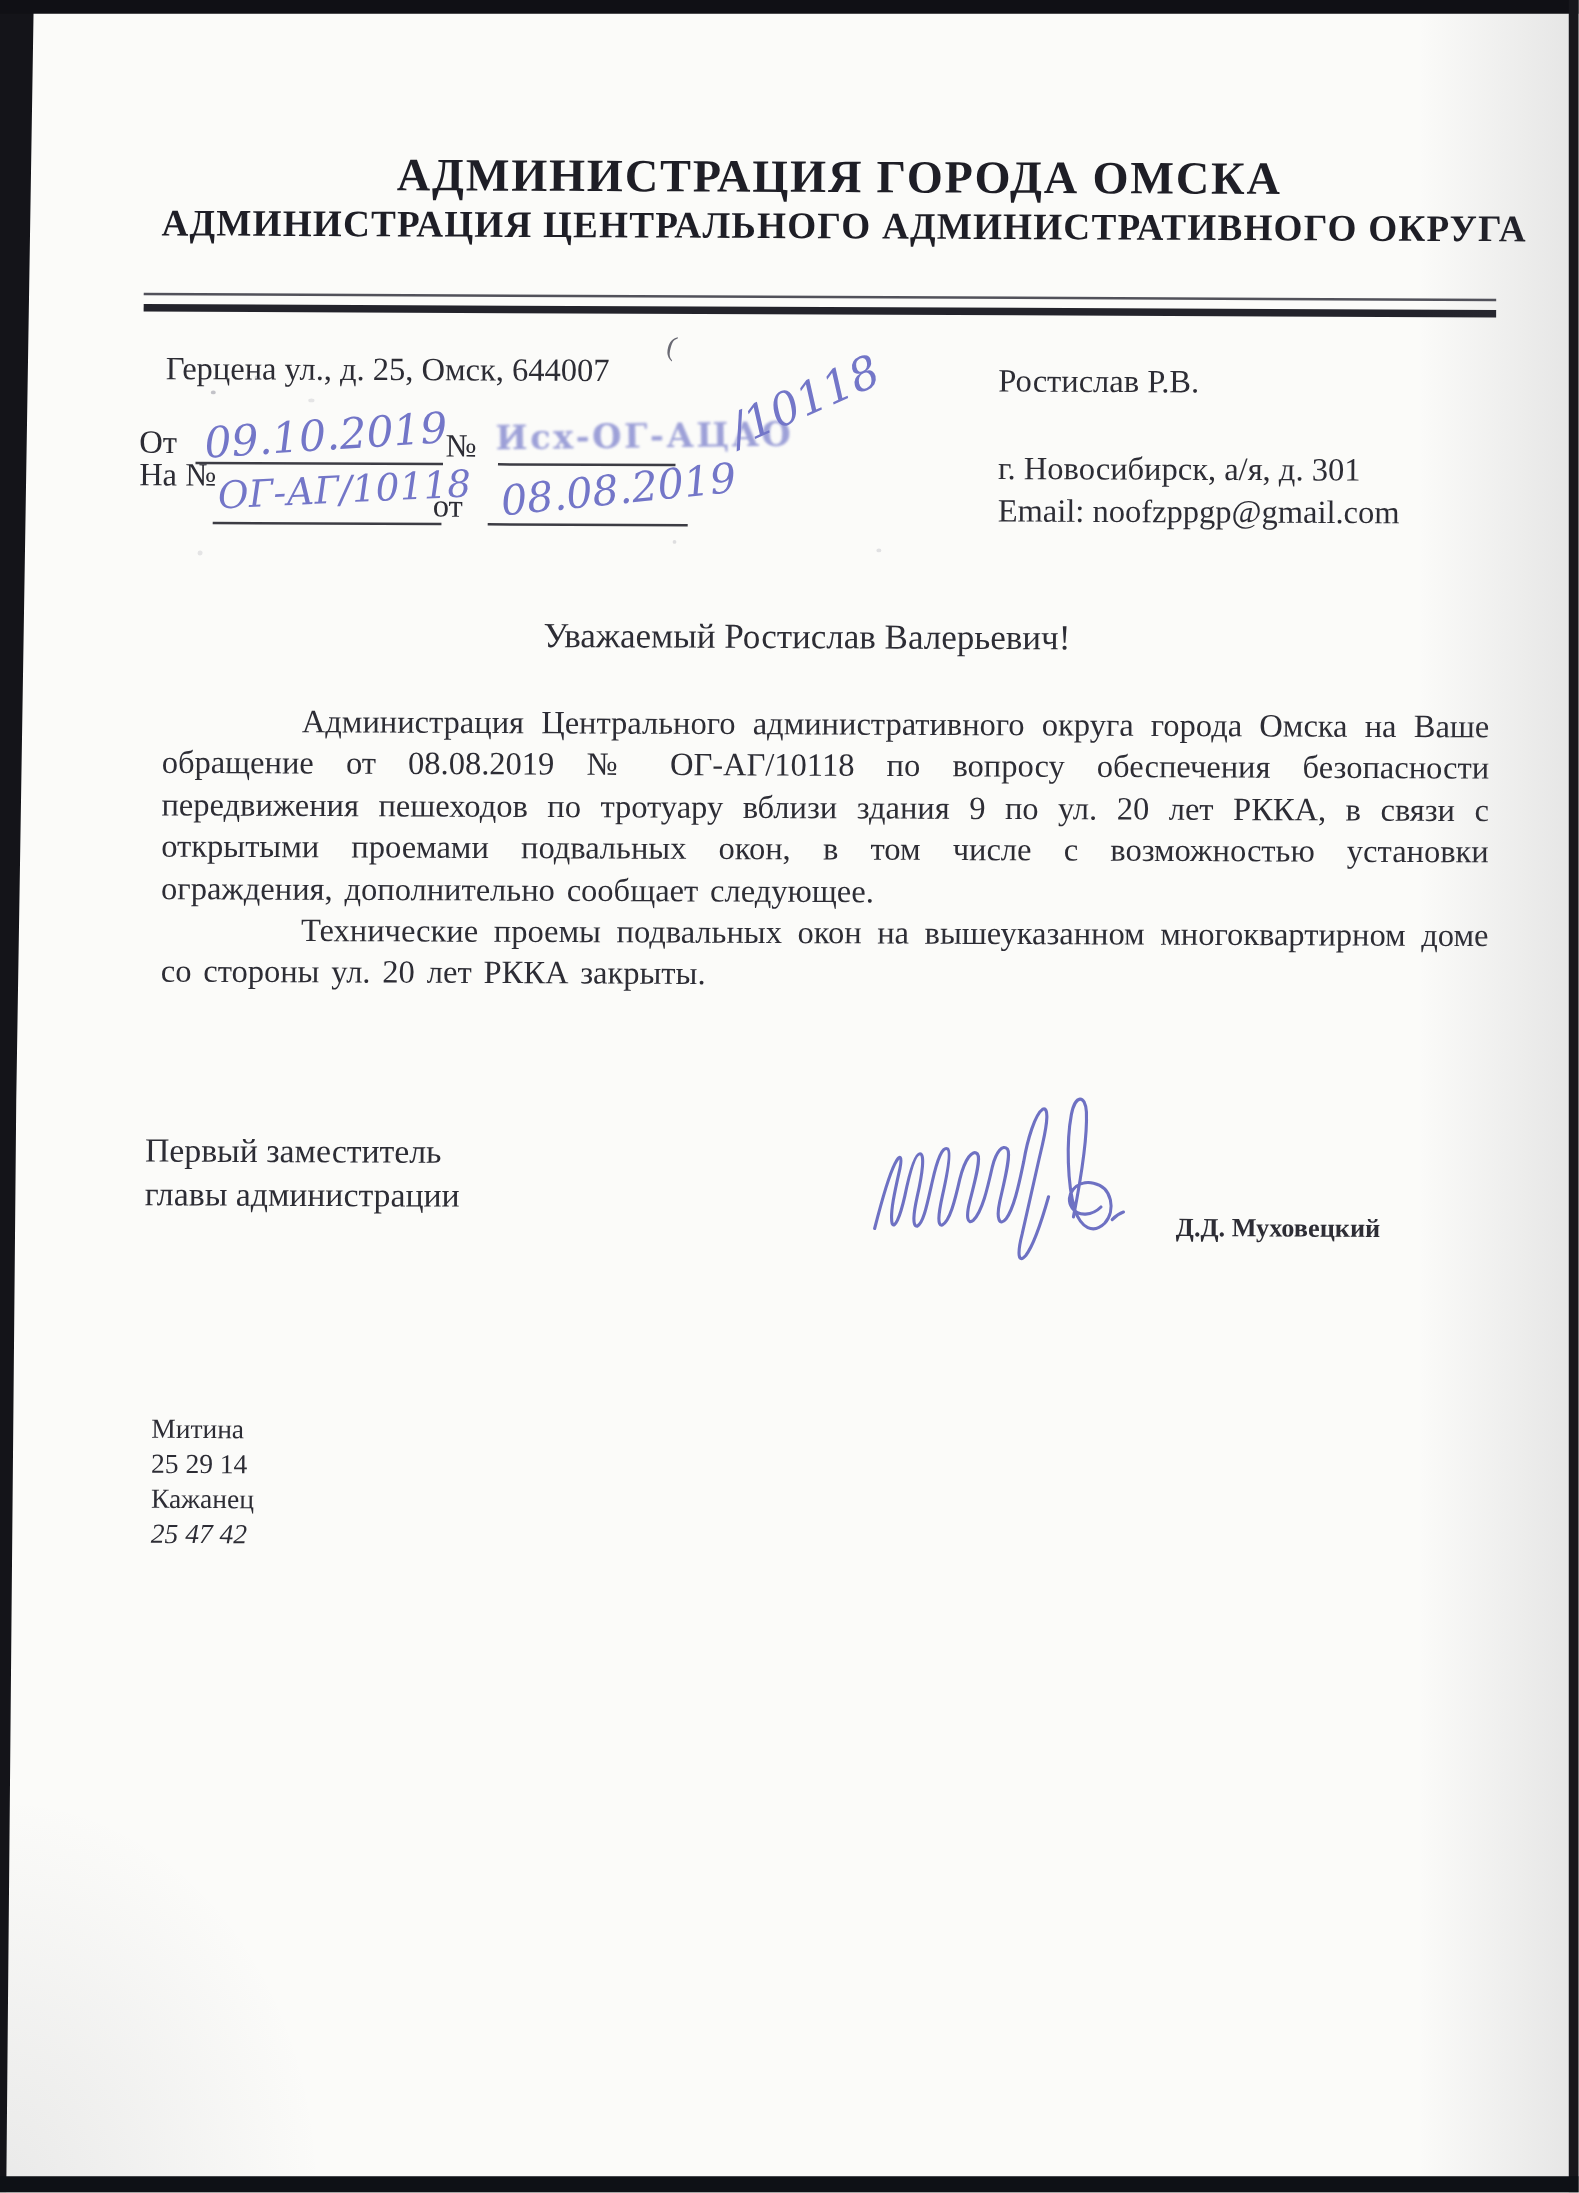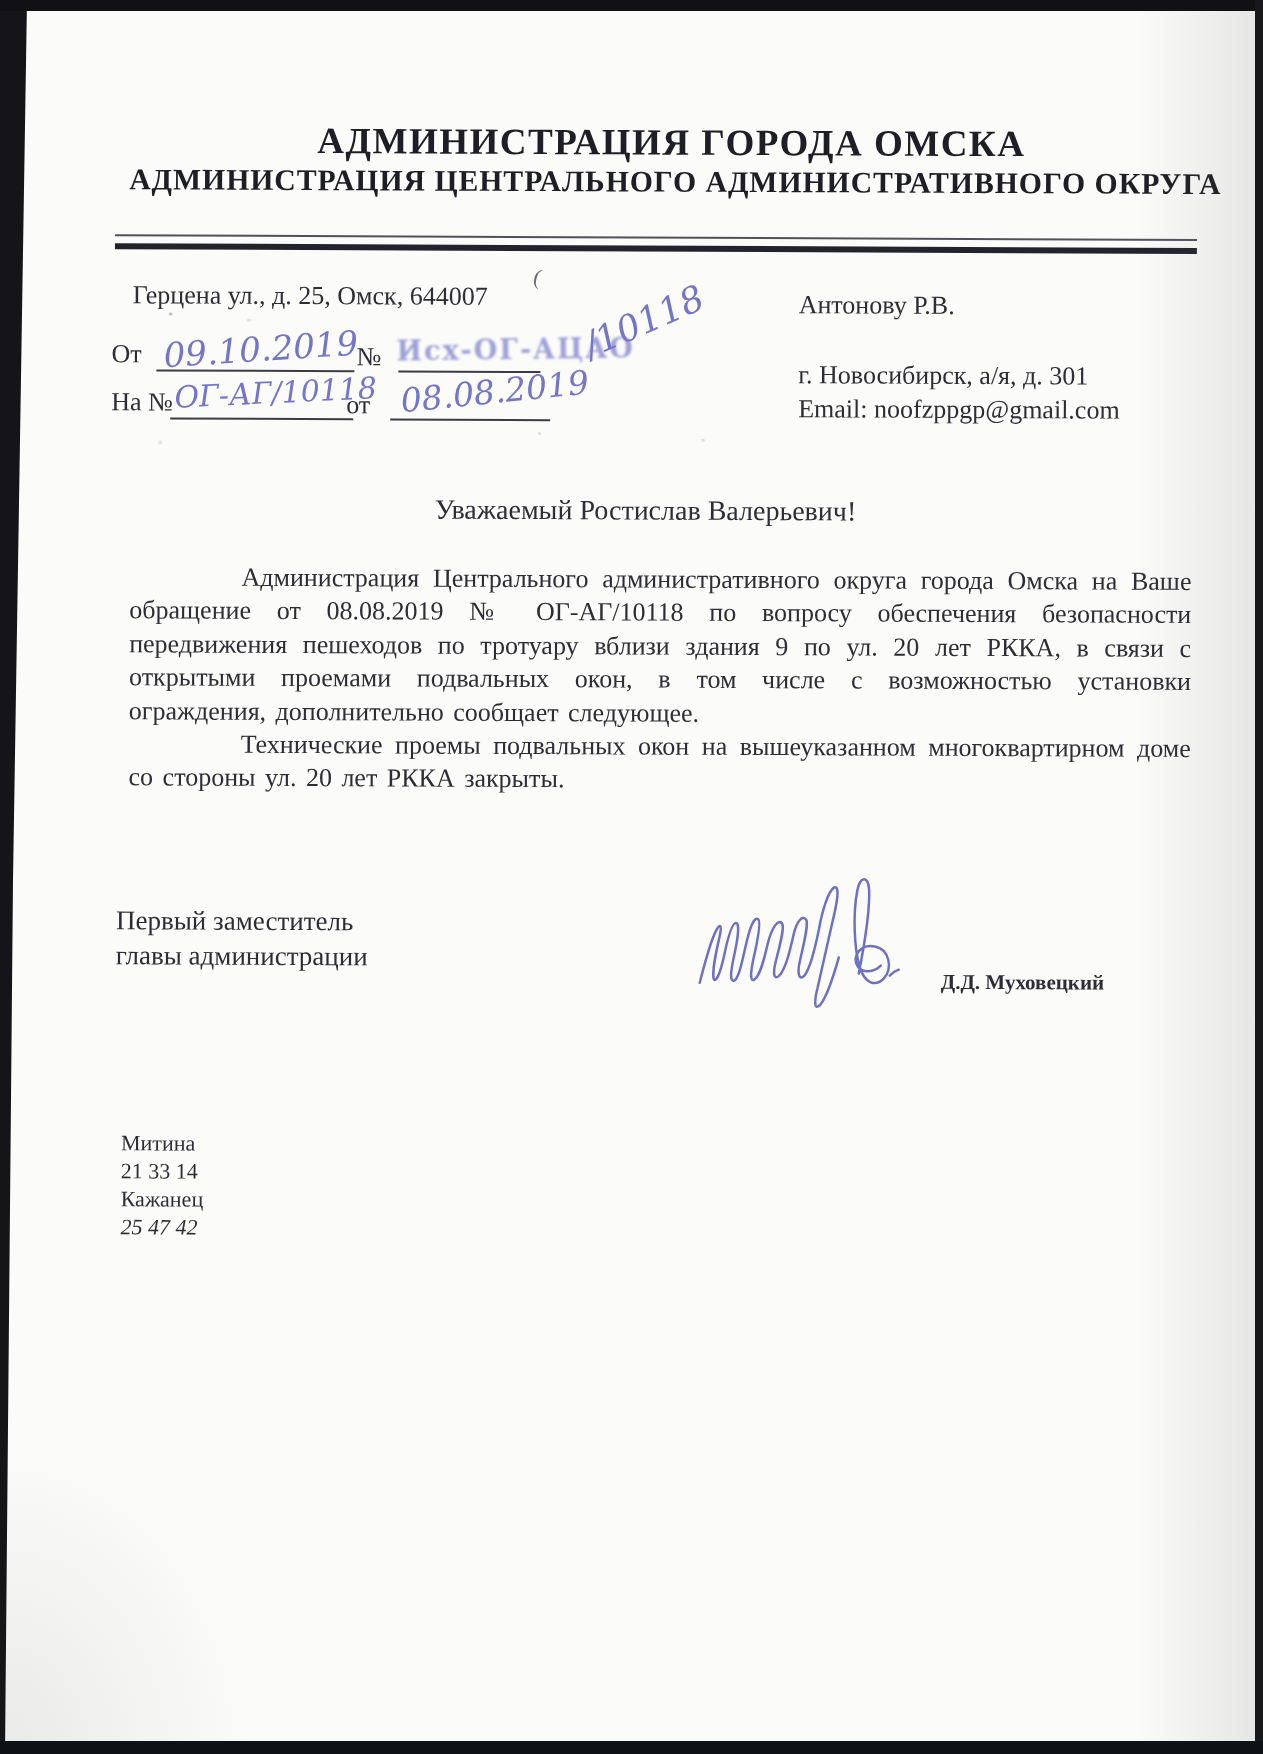--- a/index.html
+++ b/index.html
@@ -113,28 +113,28 @@
     <div class="abs printed label" style="left:113px;top:339px;">От</div>
     <div class="abs hand" style="left:165px;top:328px;font-size:34px;transform:rotate(-4deg);">09.10.2019</div>
     <div class="abs formline" style="left:158px;top:369px;width:198px;"></div>
     <div class="abs printed label" style="left:358px;top:341px;">№</div>
     <div class="abs formline" style="left:400px;top:369px;width:142px;"></div>
 
     <div class="abs stamp">Исх-ОГ-АЦАО</div>
     <div class="abs hand" style="left:582px;top:298px;font-size:36px;transform:rotate(-24deg);">/10118</div>
     <div class="abs printed stray">(</div>
 
-    <div class="abs printed label" style="left:113px;top:387px;">На  №</div>
+    <div class="abs printed label" style="left:113px;top:365px;">На  №</div>
     <div class="abs hand" style="left:176px;top:374px;font-size:30px;transform:rotate(-3deg);">ОГ-АГ/10118</div>
     <div class="abs formline" style="left:172px;top:417px;width:183px;"></div>
     <div class="abs printed label" style="left:348px;top:389px;">от</div>
     <div class="abs formline" style="left:392px;top:417px;width:160px;"></div>
     <div class="abs hand" style="left:402px;top:370px;font-size:33px;transform:rotate(-6deg);">08.08.2019</div>
 
-    <div class="abs printed recipient" style="left:800px;top:287px;">Антонову Р.В.</div>
+    <div class="abs printed recipient" style="left:800px;top:287px;">Ростислав Р.В.</div>
     <div class="abs printed recipient" style="left:800px;top:357px;">г. Новосибирск, а/я, д. 301</div>
     <div class="abs printed recipient" style="left:800px;top:391px;">Email: noofzppgp@gmail.com</div>
 
     <div class="abs printed salutation">Уважаемый Ростислав Валерьевич!</div>
 
     <div class="abs printed body-block">
       <p>Администрация Центрального административного округа города Омска на Ваше обращение от 08.08.2019 № ОГ-АГ/10118 по вопросу обеспечения безопасности передвижения пешеходов по тротуару вблизи здания 9 по ул. 20 лет РККА, в связи с открытыми проемами подвальных окон, в том числе с возможностью установки ограждения, дополнительно сообщает следующее.</p>
       <p>Технические проемы подвальных окон на вышеуказанном многоквартирном доме со стороны ул. 20 лет РККА закрыты.</p>
     </div>
 
@@ -152,21 +152,21 @@
                  C134,132 140,112 145,94"></path>
         <path d="M165,110 C170,84 176,48 175,26 C174,12 166,12 163,28 C159,50 160,84 166,104
                  C171,119 181,124 190,115 C199,105 196,86 181,83 C167,80 157,93 164,103 C169,110 180,109 187,102"></path>
         <path d="M196,112 C199,109 202,107 205,106"></path>
       </g>
     </svg>
 
     <div class="abs printed sig-name">Д.Д. Муховецкий</div>
 
     <div class="abs printed footer-line" style="top:1130px;text-align:center;">Митина</div>
-    <div class="abs printed footer-line" style="top:1158px;">21 33 14</div>
+    <div class="abs printed footer-line" style="top:1158px;">25 29 14</div>
     <div class="abs printed footer-line" style="top:1186px;text-align:center;">Кажанец</div>
     <div class="abs printed footer-line" style="top:1214px;font-style:italic;">25 47 42</div>
 
     <div class="speck" style="left:170px;top:312px;width:4px;height:3px;"></div>
     <div class="speck" style="left:205px;top:300px;width:3px;height:3px;opacity:.5;"></div>
     <div class="speck" style="left:248px;top:318px;width:5px;height:3px;opacity:.4;"></div>
     <div class="speck" style="left:160px;top:440px;width:4px;height:4px;opacity:.4;"></div>
     <div class="speck" style="left:540px;top:430px;width:3px;height:3px;opacity:.5;"></div>
     <div class="speck" style="left:703px;top:436px;width:4px;height:3px;opacity:.45;"></div>
   </div>

